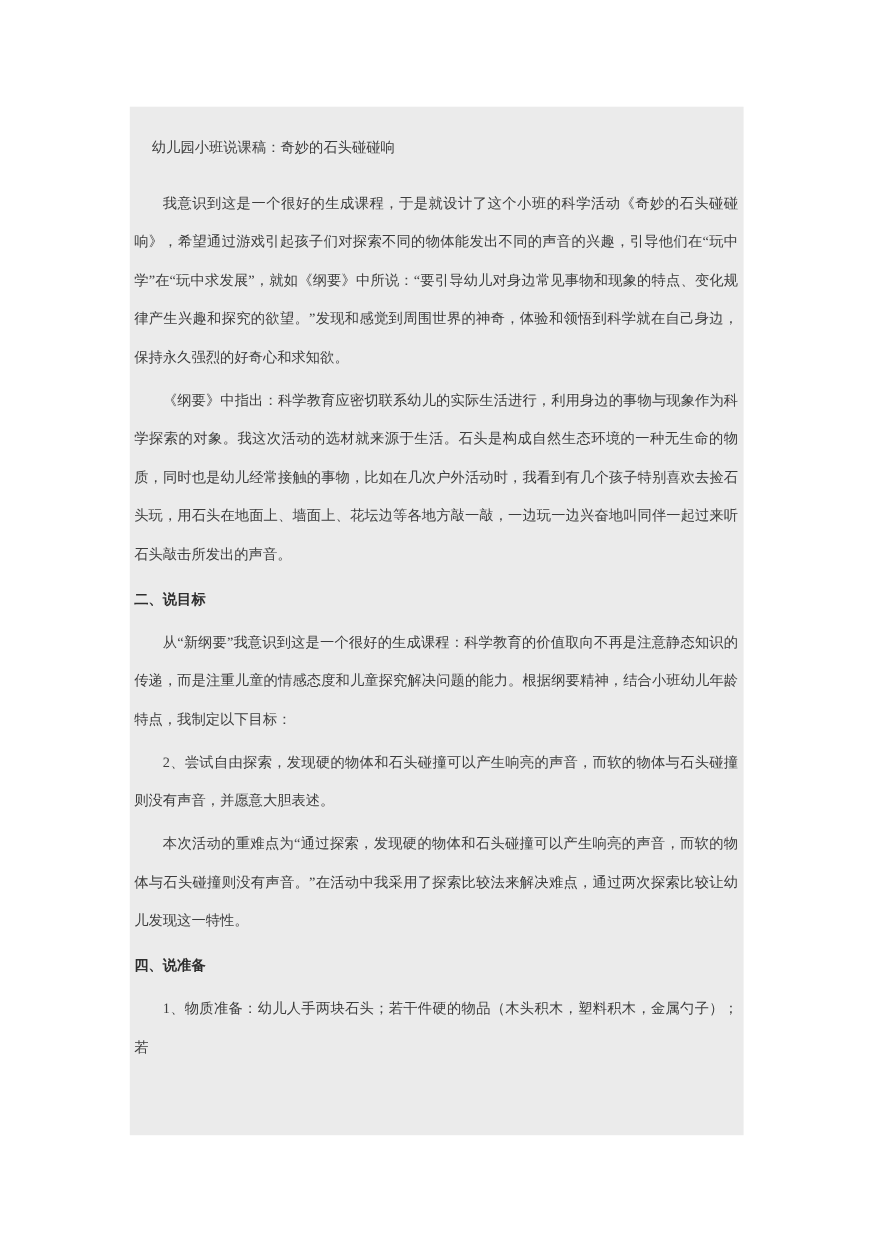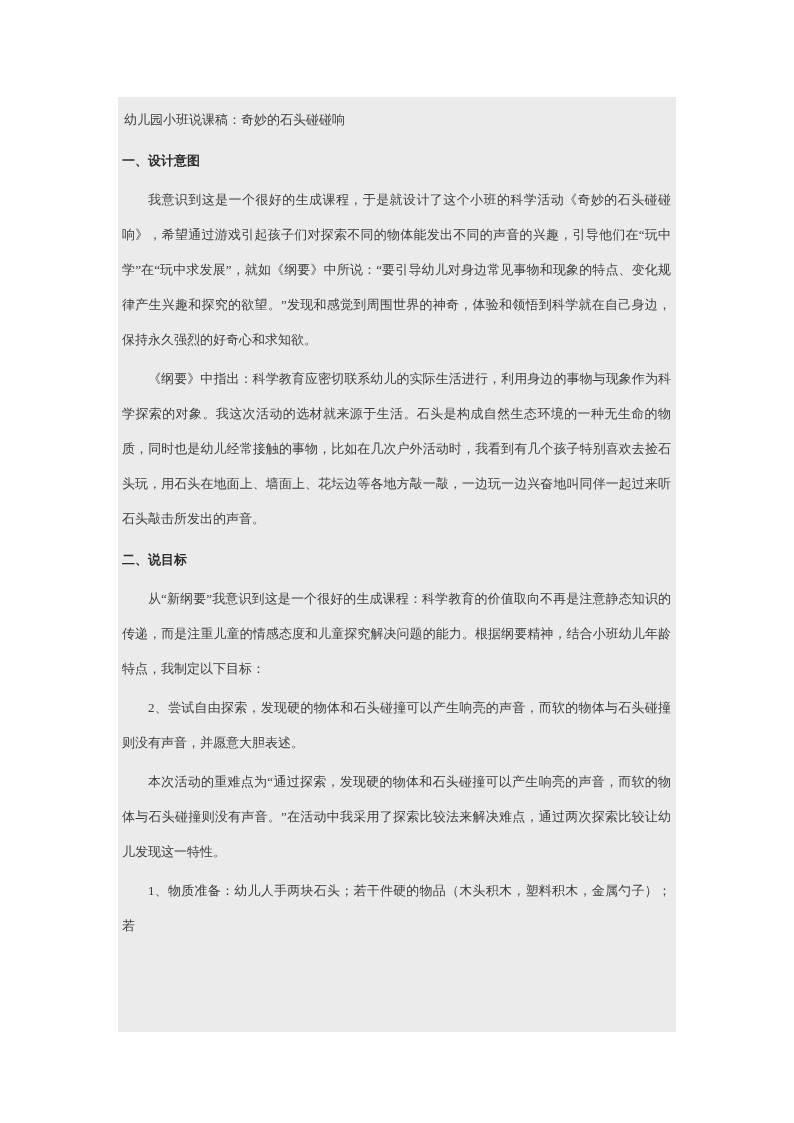--- a/index.html
+++ b/index.html
@@ -24,21 +24,21 @@
     box-sizing: border-box;
     padding: 3px 5px 0 4px;
     background: #ebebeb;
     color: #3d3d3d;
     font-size: 13px;
     line-height: 35px;
     text-align: justify;
     overflow: hidden;
   }
   .doc-title {
-    margin: 2px;
+    margin: 16px;
     font-weight: normal;
     font-size: 13px;
     line-height: 35px;
     color: #3d3d3d;
   }
   .sec-heading {
     margin: 6px 0 0 0;
     font-weight: bold;
     font-size: 13px;
     line-height: 35px;
@@ -50,26 +50,26 @@
   }
 </style>
 </head>
 <body>
 
 <div class="doc-page">
   <div class="doc-content">
 
     <p class="doc-title">幼儿园小班说课稿：奇妙的石头碰碰响</p>
 
-    <p class="sec-heading">一、设计意图</p>
     <p class="para">我意识到这是一个很好的生成课程，于是就设计了这个小班的科学活动《奇妙的石头碰碰响》，希望通过游戏引起孩子们对探索不同的物体能发出不同的声音的兴趣，引导他们在“玩中学”在“玩中求发展”，就如《纲要》中所说：“要引导幼儿对身边常见事物和现象的特点、变化规律产生兴趣和探究的欲望。”发现和感觉到周围世界的神奇，体验和领悟到科学就在自己身边，保持永久强烈的好奇心和求知欲。</p>
     <p class="para">《纲要》中指出：科学教育应密切联系幼儿的实际生活进行，利用身边的事物与现象作为科学探索的对象。我这次活动的选材就来源于生活。石头是构成自然生态环境的一种无生命的物质，同时也是幼儿经常接触的事物，比如在几次户外活动时，我看到有几个孩子特别喜欢去捡石头玩，用石头在地面上、墙面上、花坛边等各地方敲一敲，一边玩一边兴奋地叫同伴一起过来听石头敲击所发出的声音。</p>
 
     <p class="sec-heading">二、说目标</p>
     <p class="para">从“新纲要”我意识到这是一个很好的生成课程：科学教育的价值取向不再是注意静态知识的传递，而是注重儿童的情感态度和儿童探究解决问题的能力。根据纲要精神，结合小班幼儿年龄特点，我制定以下目标：</p>
     <p class="para">2、尝试自由探索，发现硬的物体和石头碰撞可以产生响亮的声音，而软的物体与石头碰撞则没有声音，并愿意大胆表述。</p>
 
     <p class="para">本次活动的重难点为“通过探索，发现硬的物体和石头碰撞可以产生响亮的声音，而软的物体与石头碰撞则没有声音。”在活动中我采用了探索比较法来解决难点，通过两次探索比较让幼儿发现这一特性。</p>
 
+    <p class="sec-heading">四、说准备</p>
     <p class="para">1、物质准备：幼儿人手两块石头；若干件硬的物品（木头积木，塑料积木，金属勺子）；若</p>
 
   </div>
 </div>
 
 </body></html>

